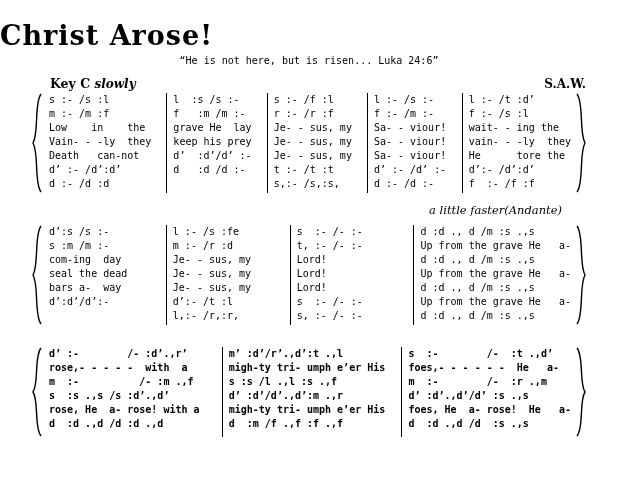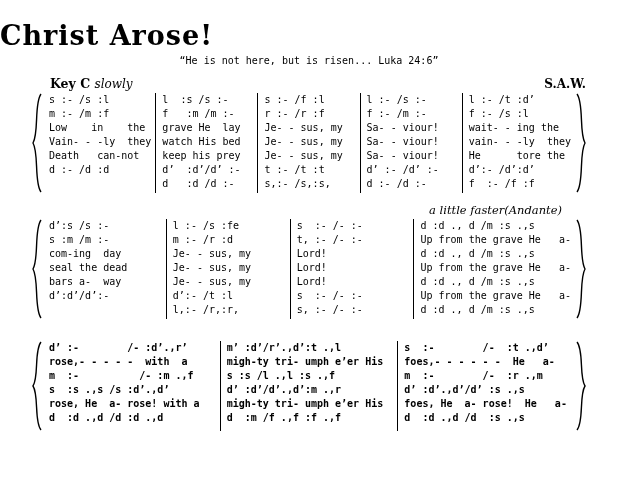--- a/index.html
+++ b/index.html
@@ -43,21 +43,21 @@
   .key-label {
     position: absolute;
     left: 22px;
     top: 0;
     font-family: "DejaVu Serif", serif;
     font-weight: bold;
     font-size: 12.5px;
   }
   .key-label .ital {
     font-style: italic;
-    font-weight: normal;
+    font-weight: bold;
     font-size: 12px;
   }
   .composer {
     position: absolute;
     right: 4px;
     top: 1px;
     font-family: "DejaVu Serif", serif;
     font-weight: bold;
     font-size: 12px;
   }
@@ -83,20 +83,21 @@
     display: flex;
     align-items: center;
     justify-content: center;
     width: 13px;
     flex: 0 0 13px;
   }
   .brace svg { display: block; }
   .cols {
     display: flex;
     flex: 1 1 auto;
+    gap: 11px;
   }
   .col {
     position: relative;
     padding: 0 4px 0 6px;
     flex: 1 1 0;
   }
   .col + .col {
     border-left: 1px solid #000;
   }
   .line {
@@ -132,27 +133,27 @@
         <path d="M11 1 C4 10, 9 40, 3 50 C9 60, 4 90, 11 99" fill="none" stroke="#000" stroke-width="1.4"></path>
       </svg>
     </div>
     <div class="cols">
       <div class="col">
         <div class="line">s :- /s :l</div>
         <div class="line">m :- /m :f</div>
         <div class="line">Low    in    the</div>
         <div class="line">Vain- - -ly  they</div>
         <div class="line">Death   can-not</div>
+        <div class="line">d’ :- /d’:d’</div>
         <div class="line">d :- /d :d</div>
       </div>
       <div class="col">
         <div class="line">l  :s /s :-</div>
         <div class="line">f   :m /m :-</div>
         <div class="line">grave He  lay</div>
-        <div class="line">watch His bed</div>
         <div class="line">keep his prey</div>
         <div class="line">d’  :d’/d’ :-</div>
         <div class="line">d   :d /d :-</div>
       </div>
       <div class="col">
         <div class="line">s :- /f :l</div>
         <div class="line">r :- /r :f</div>
         <div class="line">Je- - sus, my</div>
         <div class="line">Je- - sus, my</div>
         <div class="line">Je- - sus, my</div>
@@ -182,21 +183,21 @@
       <svg width="13" height="100" viewBox="0 0 13 100" aria-hidden="true">
         <path d="M2 1 C9 10, 4 40, 10 50 C4 60, 9 90, 2 99" fill="none" stroke="#000" stroke-width="1.4"></path>
       </svg>
     </div>
   </div>
 
   <div class="headrow" style="height:14px; margin-top:10px;">
     <div class="tempo-note">a little faster(Andante)</div>
   </div>
 
-  <div class="system sys2" style="margin-top:2px;justify-content:center;">
+  <div class="system sys2" style="margin-top:8px;justify-content:center;">
     <div class="brace">
       <svg width="13" height="100" viewBox="0 0 13 100" aria-hidden="true">
         <path d="M11 1 C4 10, 9 40, 3 50 C9 60, 4 90, 11 99" fill="none" stroke="#000" stroke-width="1.4"></path>
       </svg>
     </div>
     <div class="cols">
       <div class="col">
         <div class="line">d’:s /s :-</div>
         <div class="line">s :m /m :-</div>
         <div class="line">com-ing  day</div>

